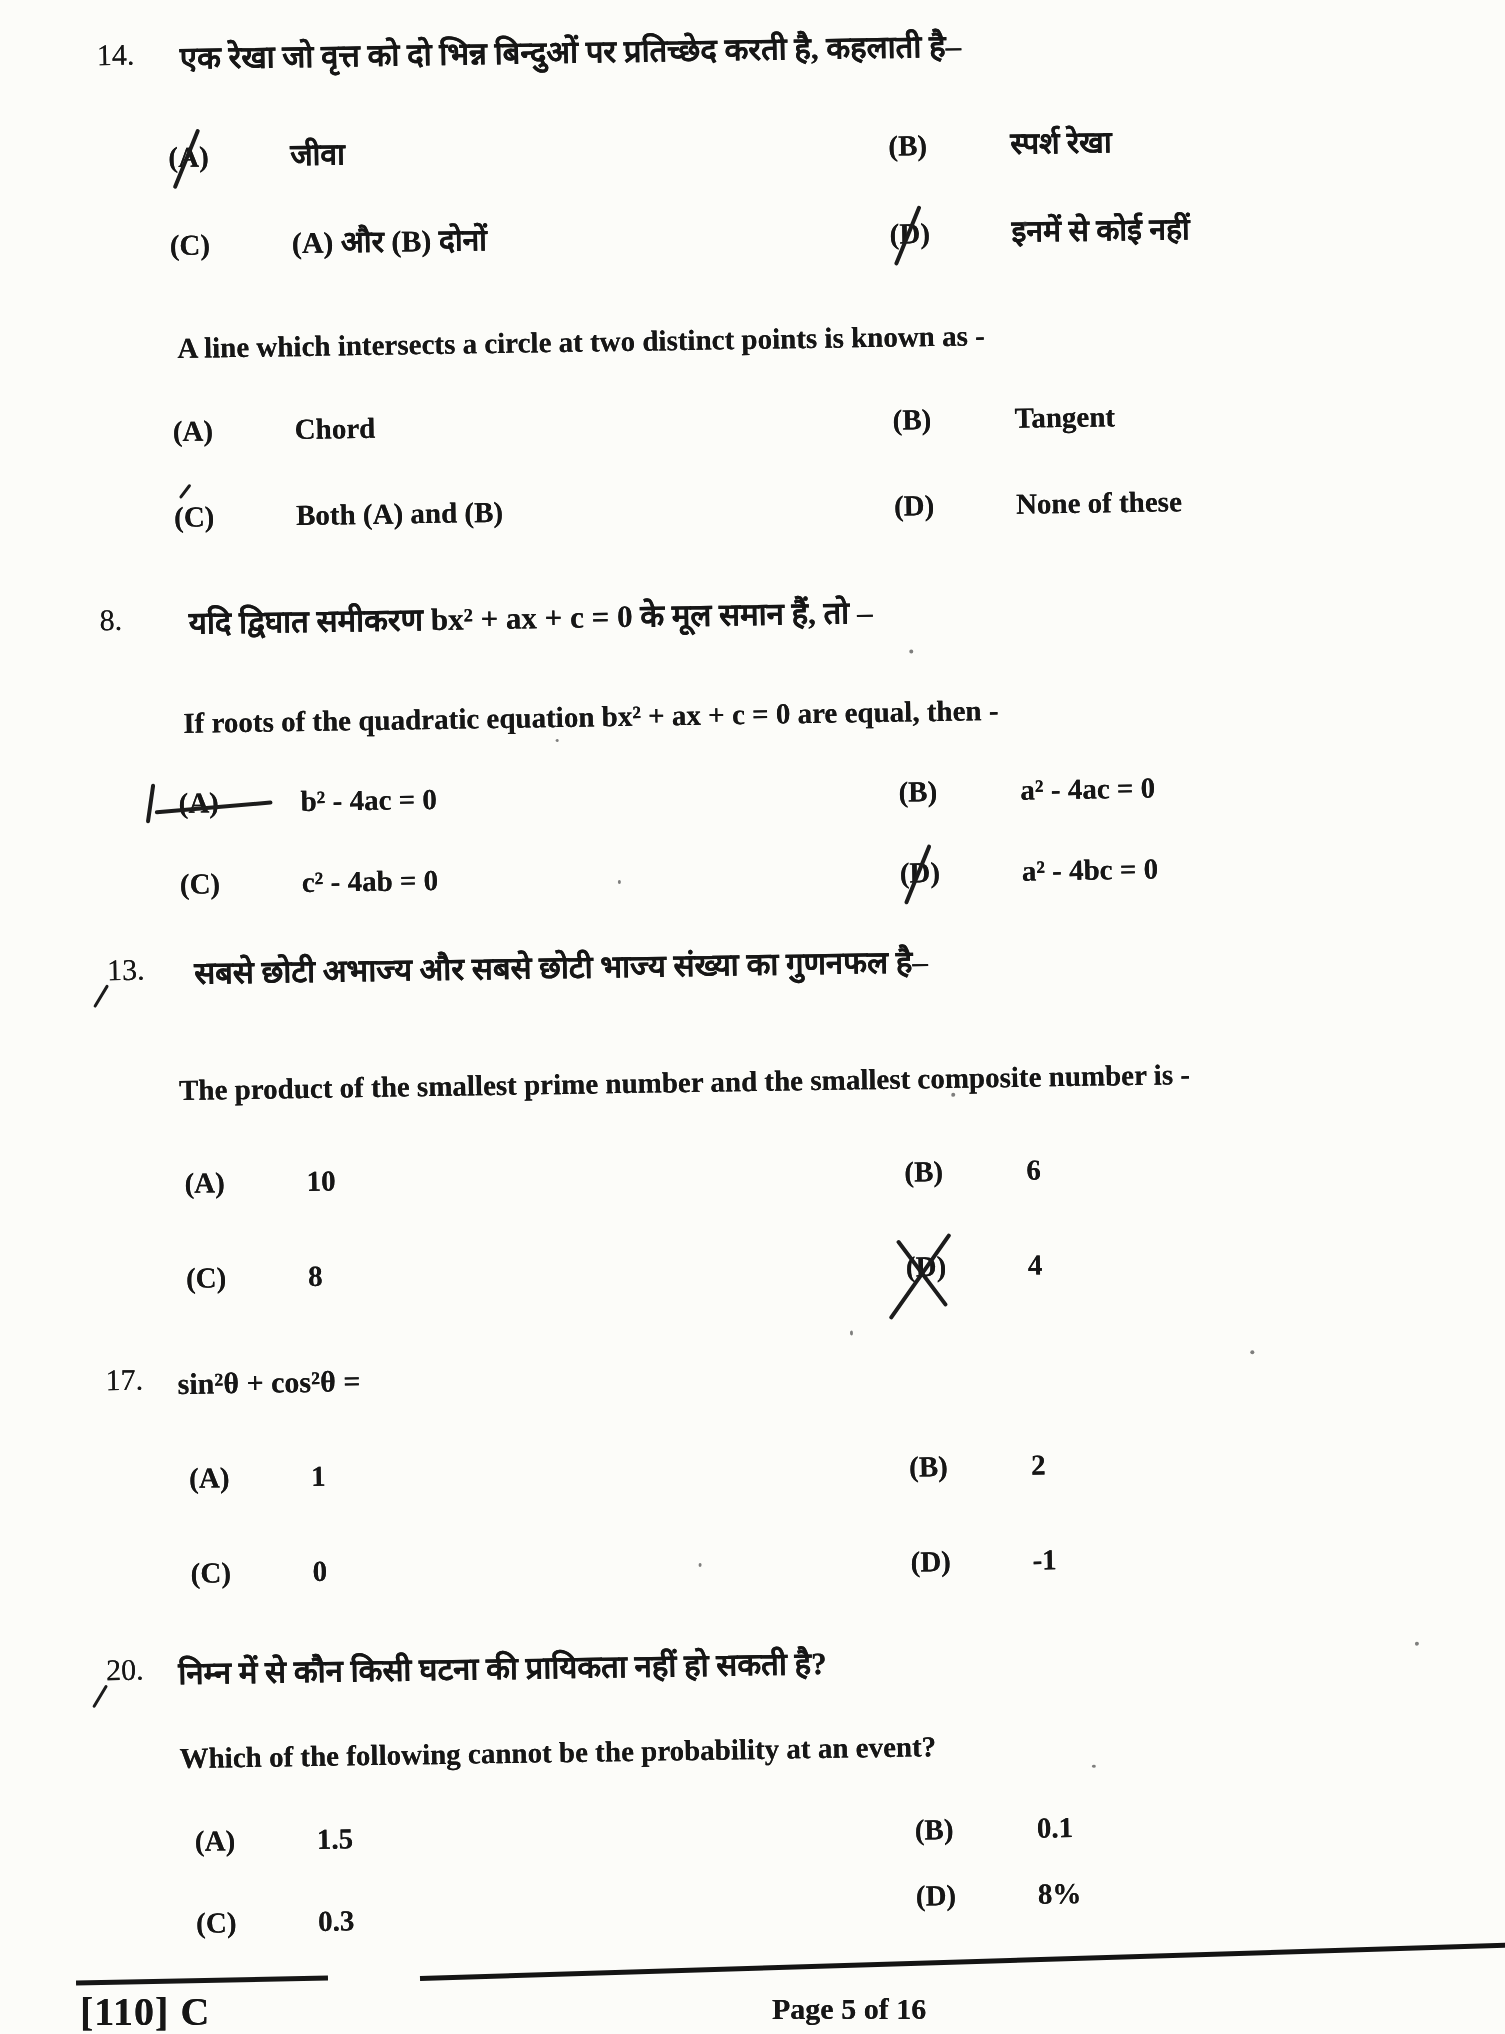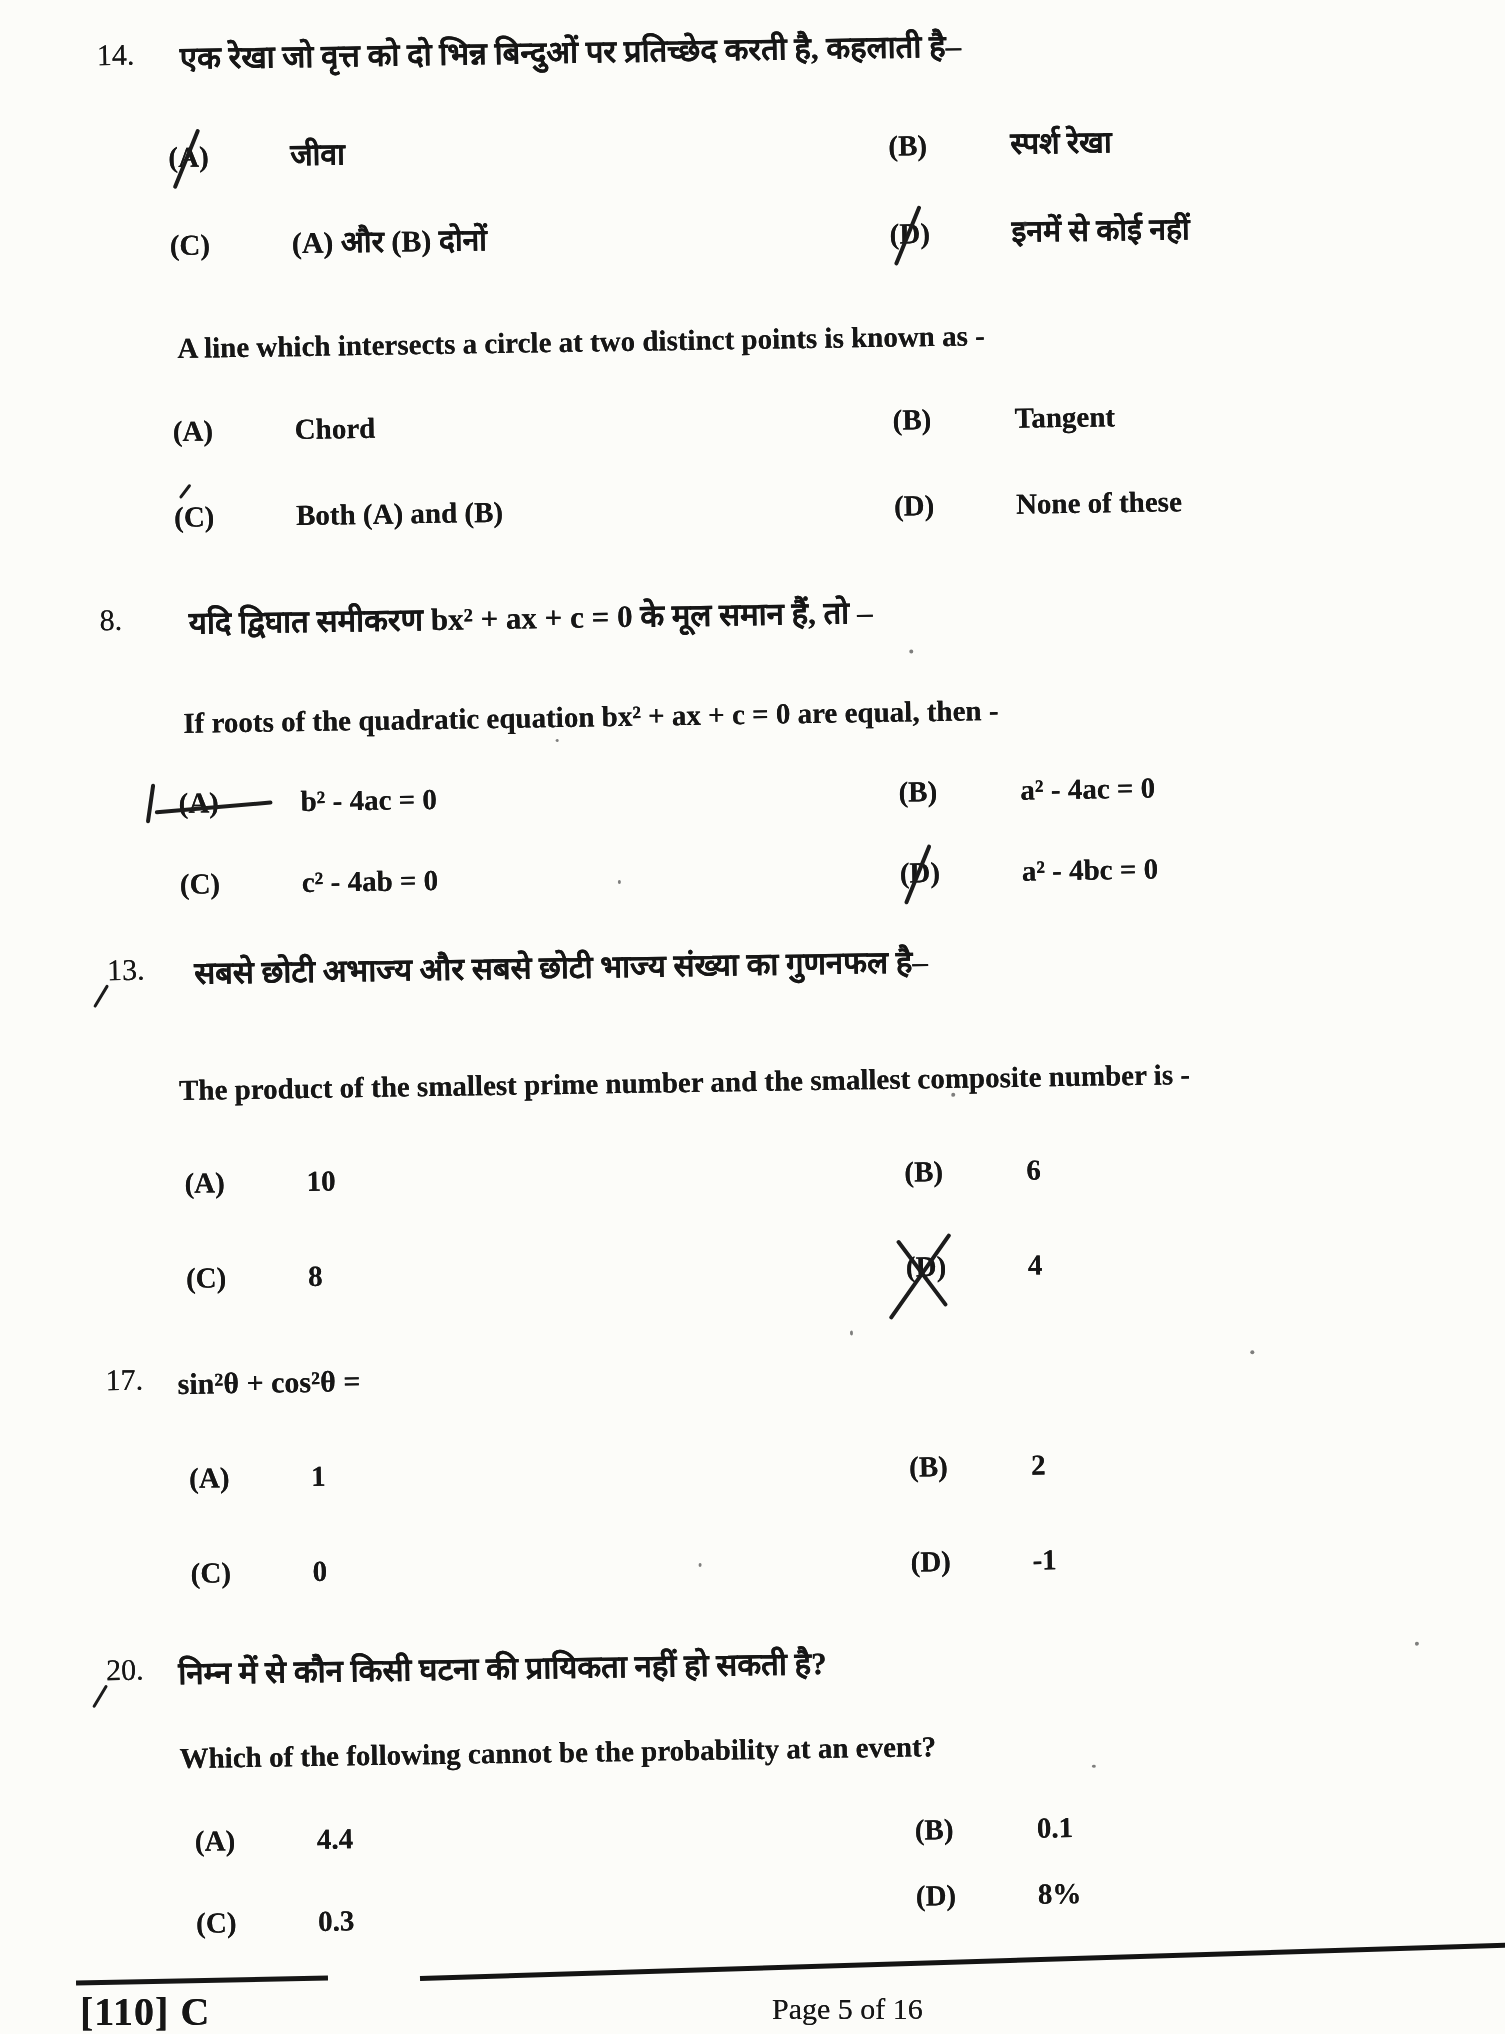--- a/index.html
+++ b/index.html
@@ -80,21 +80,21 @@
     position:absolute;left:76px;top:1978px;width:252px;height:5px;
     background:#161616;transform:rotate(-1.1deg);
   }
   .footer-code{
     position:absolute;left:80px;top:1988px;
     font-size:40px;font-weight:700;letter-spacing:1px;
     text-shadow:0 0 0.6px rgba(10,10,10,.85);
   }
   .footer-page{
     position:absolute;left:772px;top:1992px;
-    font-size:30px;font-weight:400;
+    font-size:30px;font-weight:700;
     text-shadow:0 0 0.6px rgba(10,10,10,.85);
   }
   .footer-diagonal{
     position:absolute;left:420px;top:1976px;width:1100px;height:5px;
     background:#141414;transform:rotate(-1.75deg);transform-origin:left center;
   }
 
   
   .speck{position:absolute;background:#3a3a3a;border-radius:50%;opacity:.65;}
 </style>
@@ -251,21 +251,21 @@
       <span class="q-text hindi" style="left:168px">निम्न में से कौन किसी घटना की प्रायिकता नहीं हो सकती है?</span>
     </div>
 
     <div class="abs-row" style="top:1728px">
       <span class="q-text stem" style="left:168px">Which of the following cannot be the probability at an event?</span>
     </div>
 
     <div class="abs-row" style="top:1816px">
       <div class="opt col-left">
         <span class="opt-label">(A)</span>
-        <span class="opt-text">4.4</span>
+        <span class="opt-text">1.5</span>
       </div>
       <div class="opt col-right">
         <span class="opt-label">(B)</span>
         <span class="opt-text">0.1</span>
       </div>
     </div>
 
     <div class="abs-row" style="top:1898px">
       <div class="opt col-left">
         <span class="opt-label">(C)</span>

